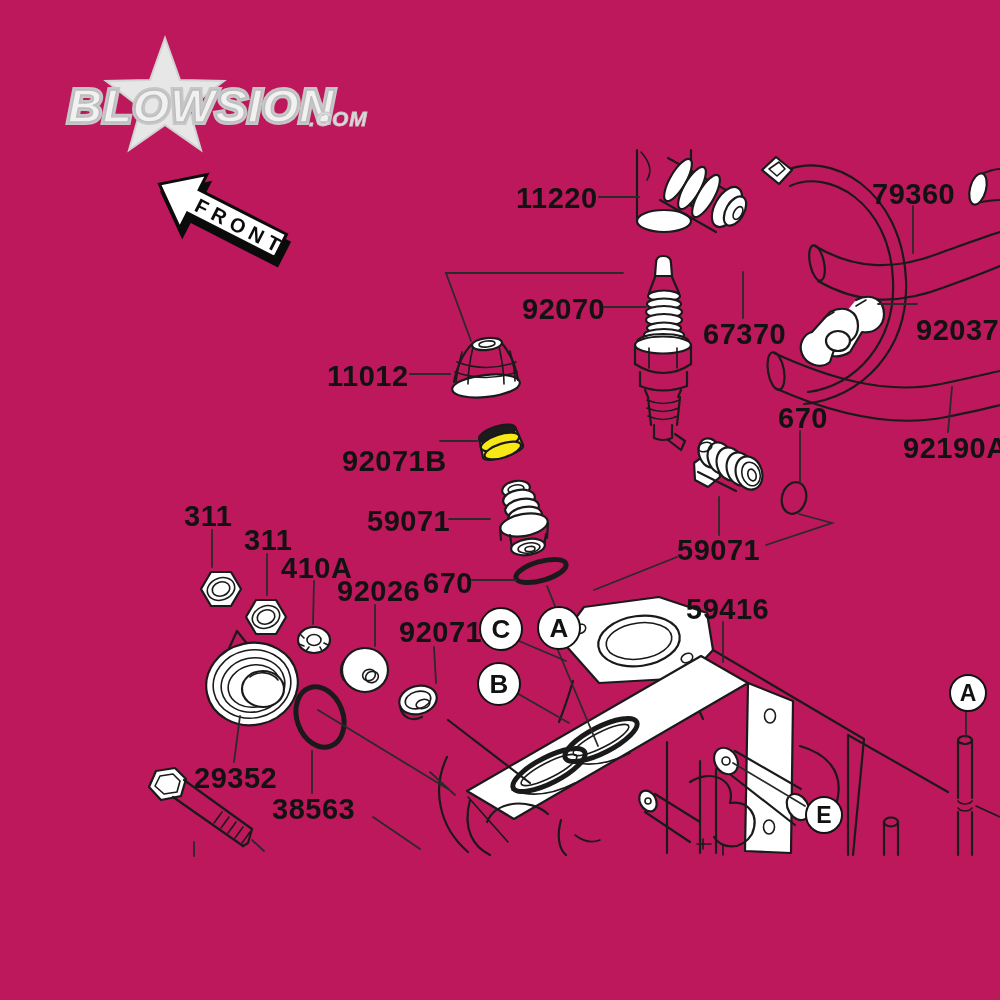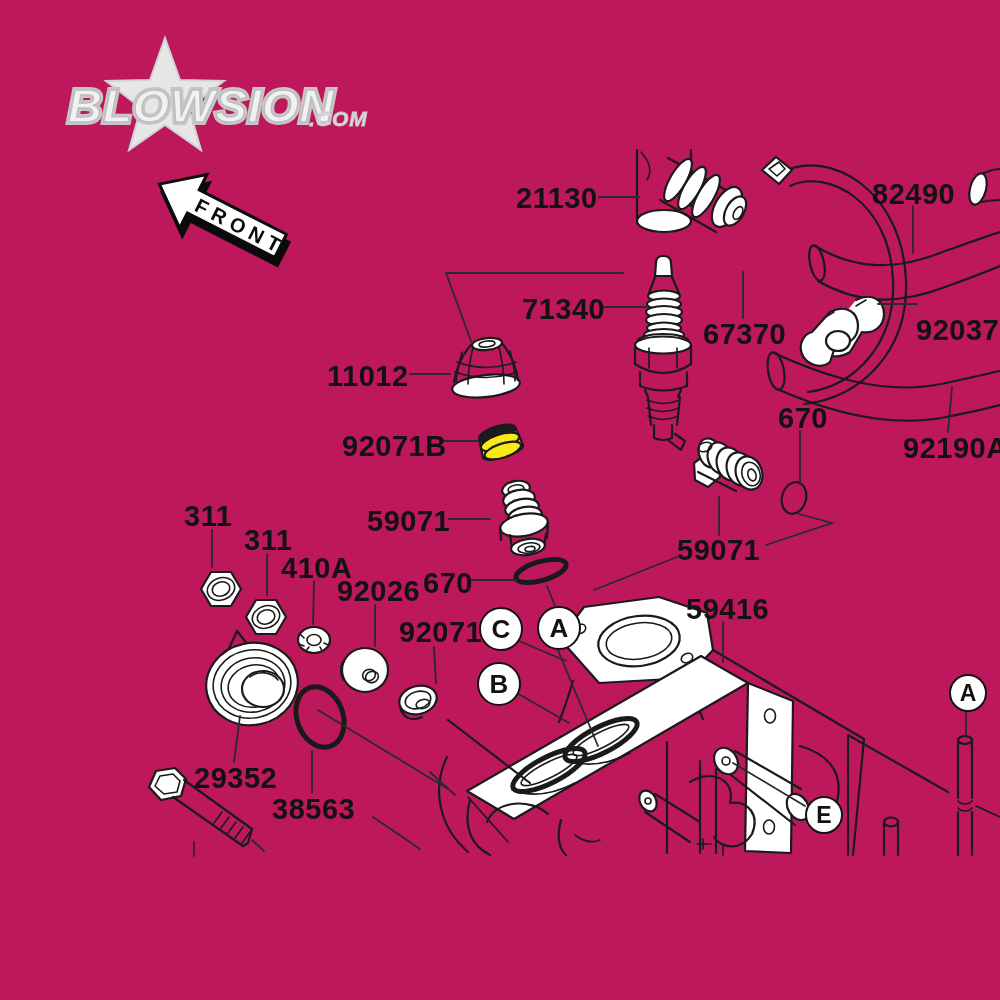--- a/index.html
+++ b/index.html
@@ -295,29 +295,29 @@
     <path d="M194,842 L194,856 M252,840 L264,851"></path>
     <path d="M547,586 L555,606"></path>
     <path d="M557,648 L598,746"></path>
     <path d="M512,638 L566,661"></path>
     <path d="M515,692 L569,723"></path>
     <path d="M805,806 L733,763"></path>
     <path d="M966,709 L966,737"></path>
   </g>
 </svg>
 
-  <div class="plabel" style="left:516px;top:184px;">21130</div>
-  <div class="plabel" style="left:522px;top:295px;">71340</div>
+  <div class="plabel" style="left:516px;top:184px;">11220</div>
+  <div class="plabel" style="left:522px;top:295px;">92070</div>
   <div class="plabel" style="left:703px;top:320px;">67370</div>
-  <div class="plabel" style="left:872px;top:180px;">82490</div>
+  <div class="plabel" style="left:872px;top:180px;">79360</div>
   <div class="plabel" style="left:916px;top:292px;margin-top:24px;">92037</div>
   <div class="plabel" style="left:903px;top:434px;">92190A</div>
   <div class="plabel" style="left:778px;top:404px;">670</div>
   <div class="plabel" style="left:327px;top:362px;">11012</div>
-  <div class="plabel" style="left:342px;top:432px;">92071B</div>
+  <div class="plabel" style="left:342px;top:447px;">92071B</div>
   <div class="plabel" style="left:367px;top:507px;">59071</div>
   <div class="plabel" style="left:677px;top:536px;">59071</div>
   <div class="plabel" style="left:423px;top:569px;">670</div>
   <div class="plabel" style="left:184px;top:502px;">311</div>
   <div class="plabel" style="left:244px;top:526px;">311</div>
   <div class="plabel" style="left:281px;top:554px;">410A</div>
   <div class="plabel" style="left:337px;top:577px;text-align:center;">92026</div>
   <div class="plabel" style="left:399px;top:618px;">92071</div>
   <div class="plabel" style="left:686px;top:595px;">59416</div>
   <div class="plabel" style="left:194px;top:764px;">29352</div>

